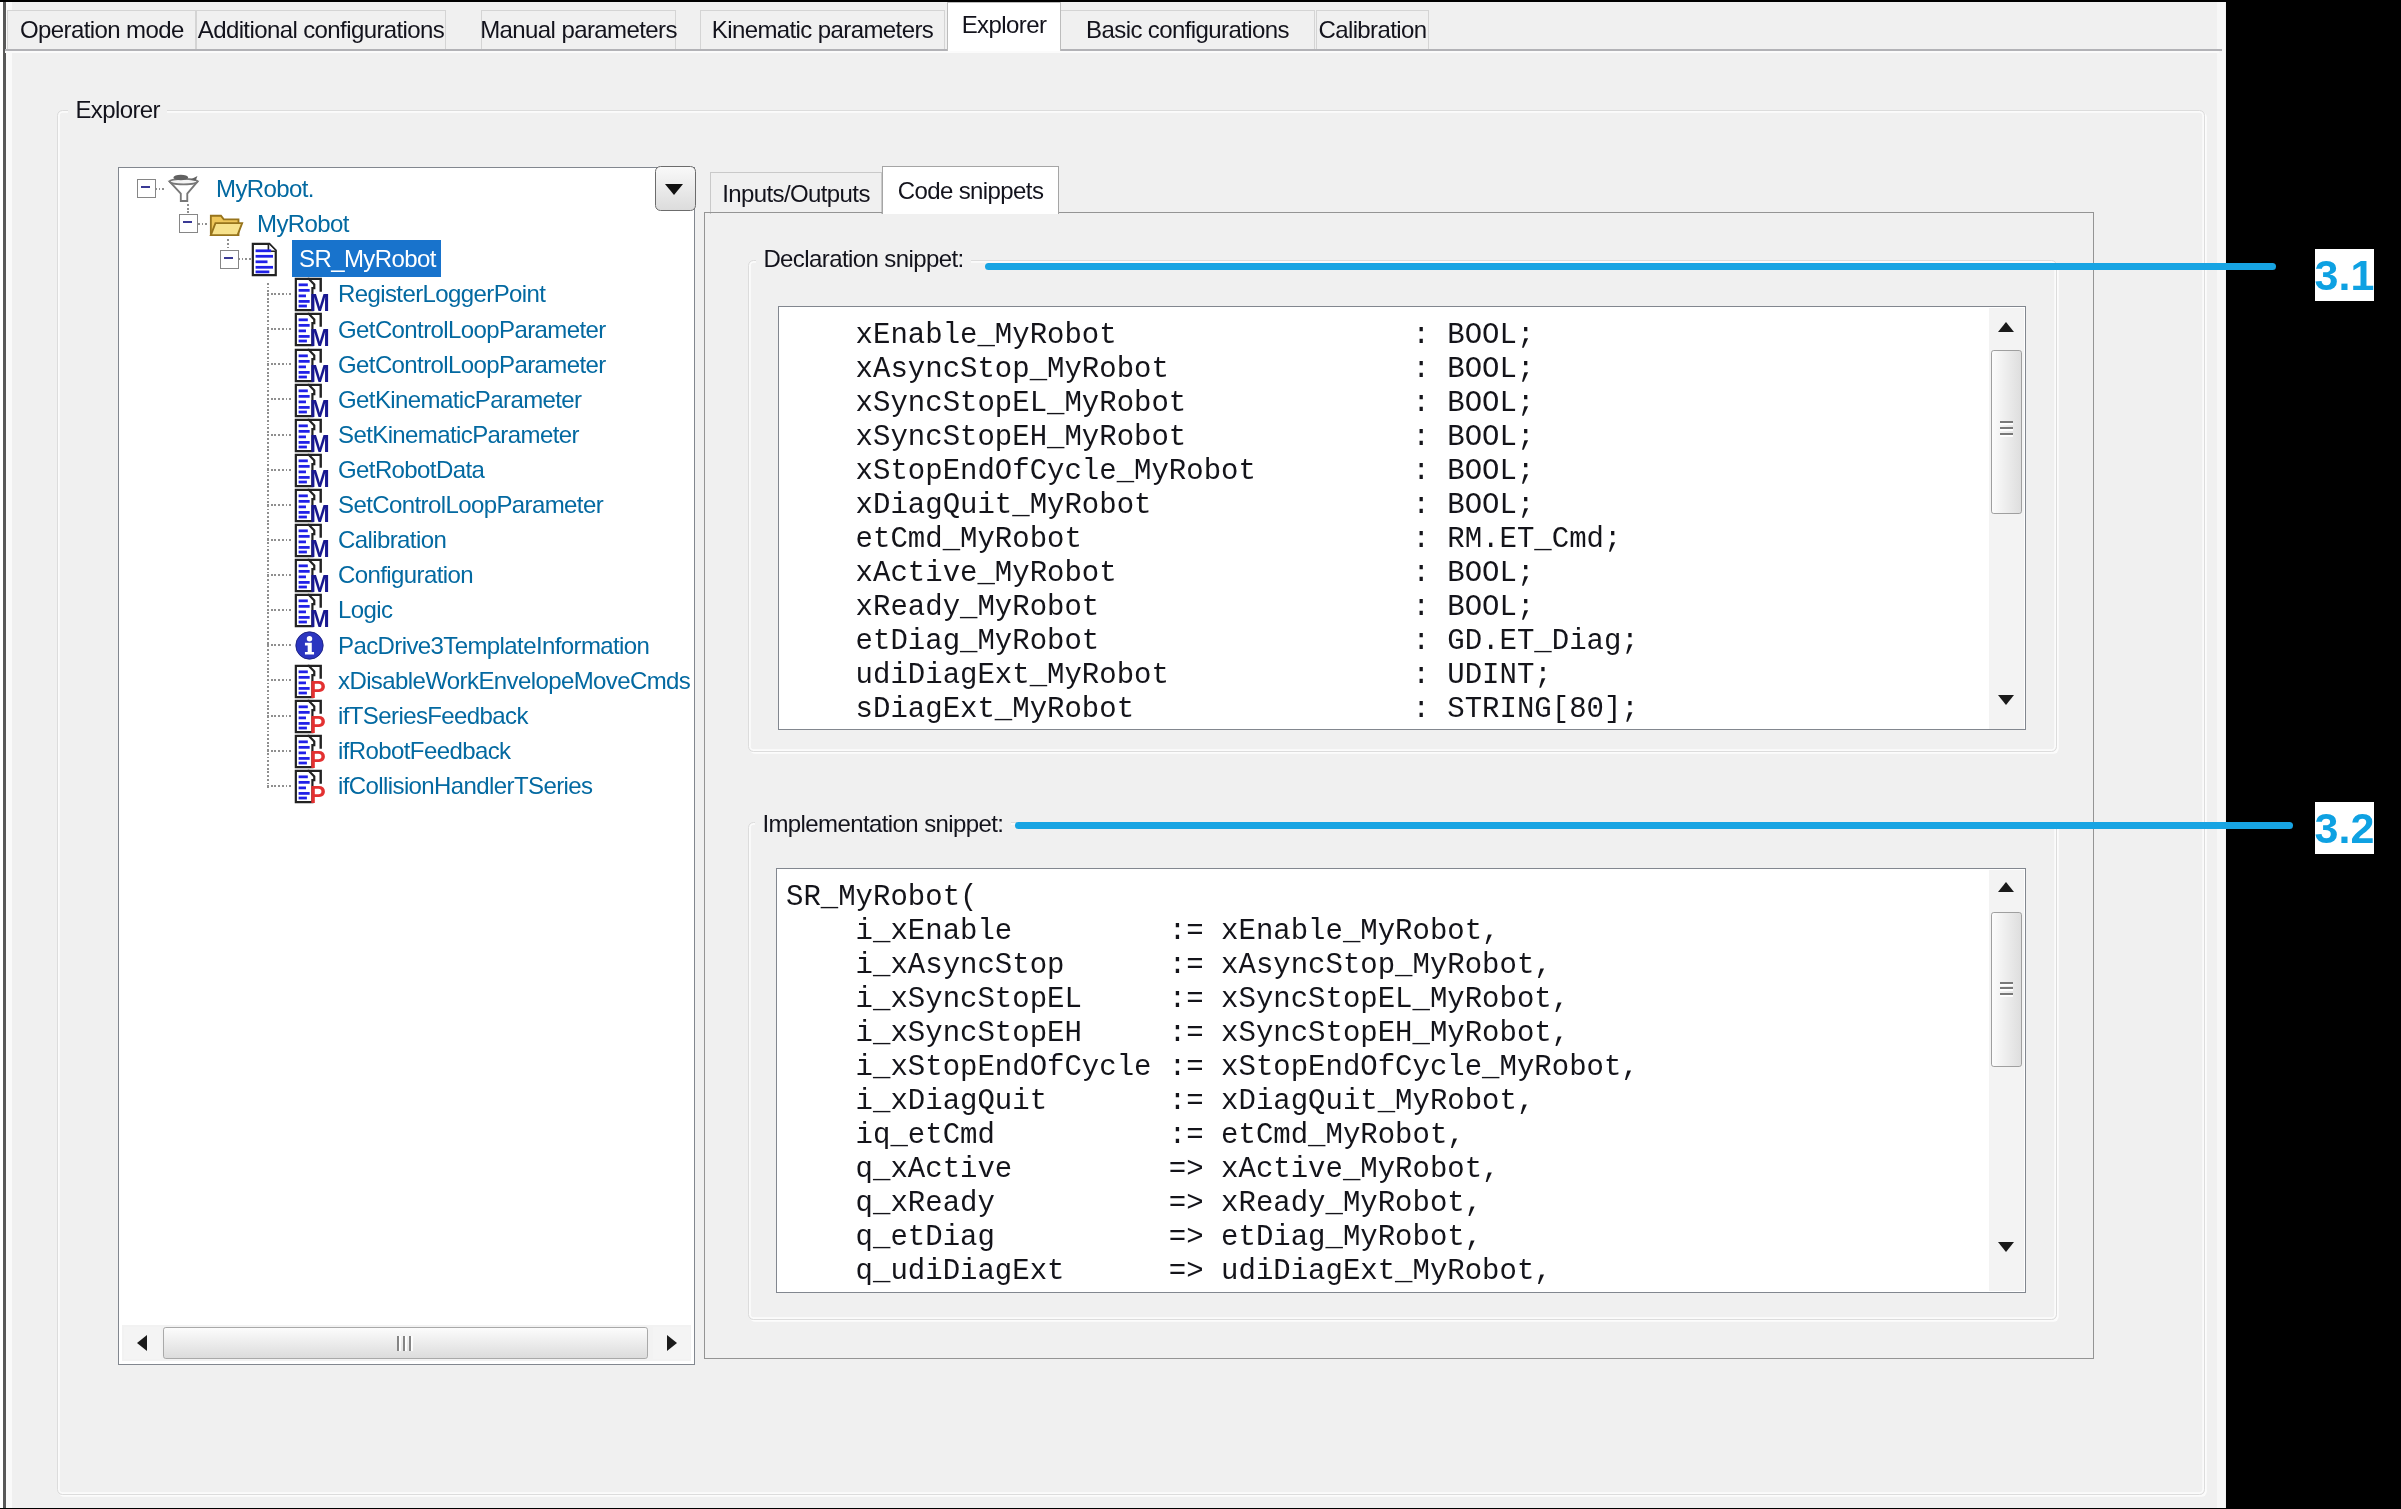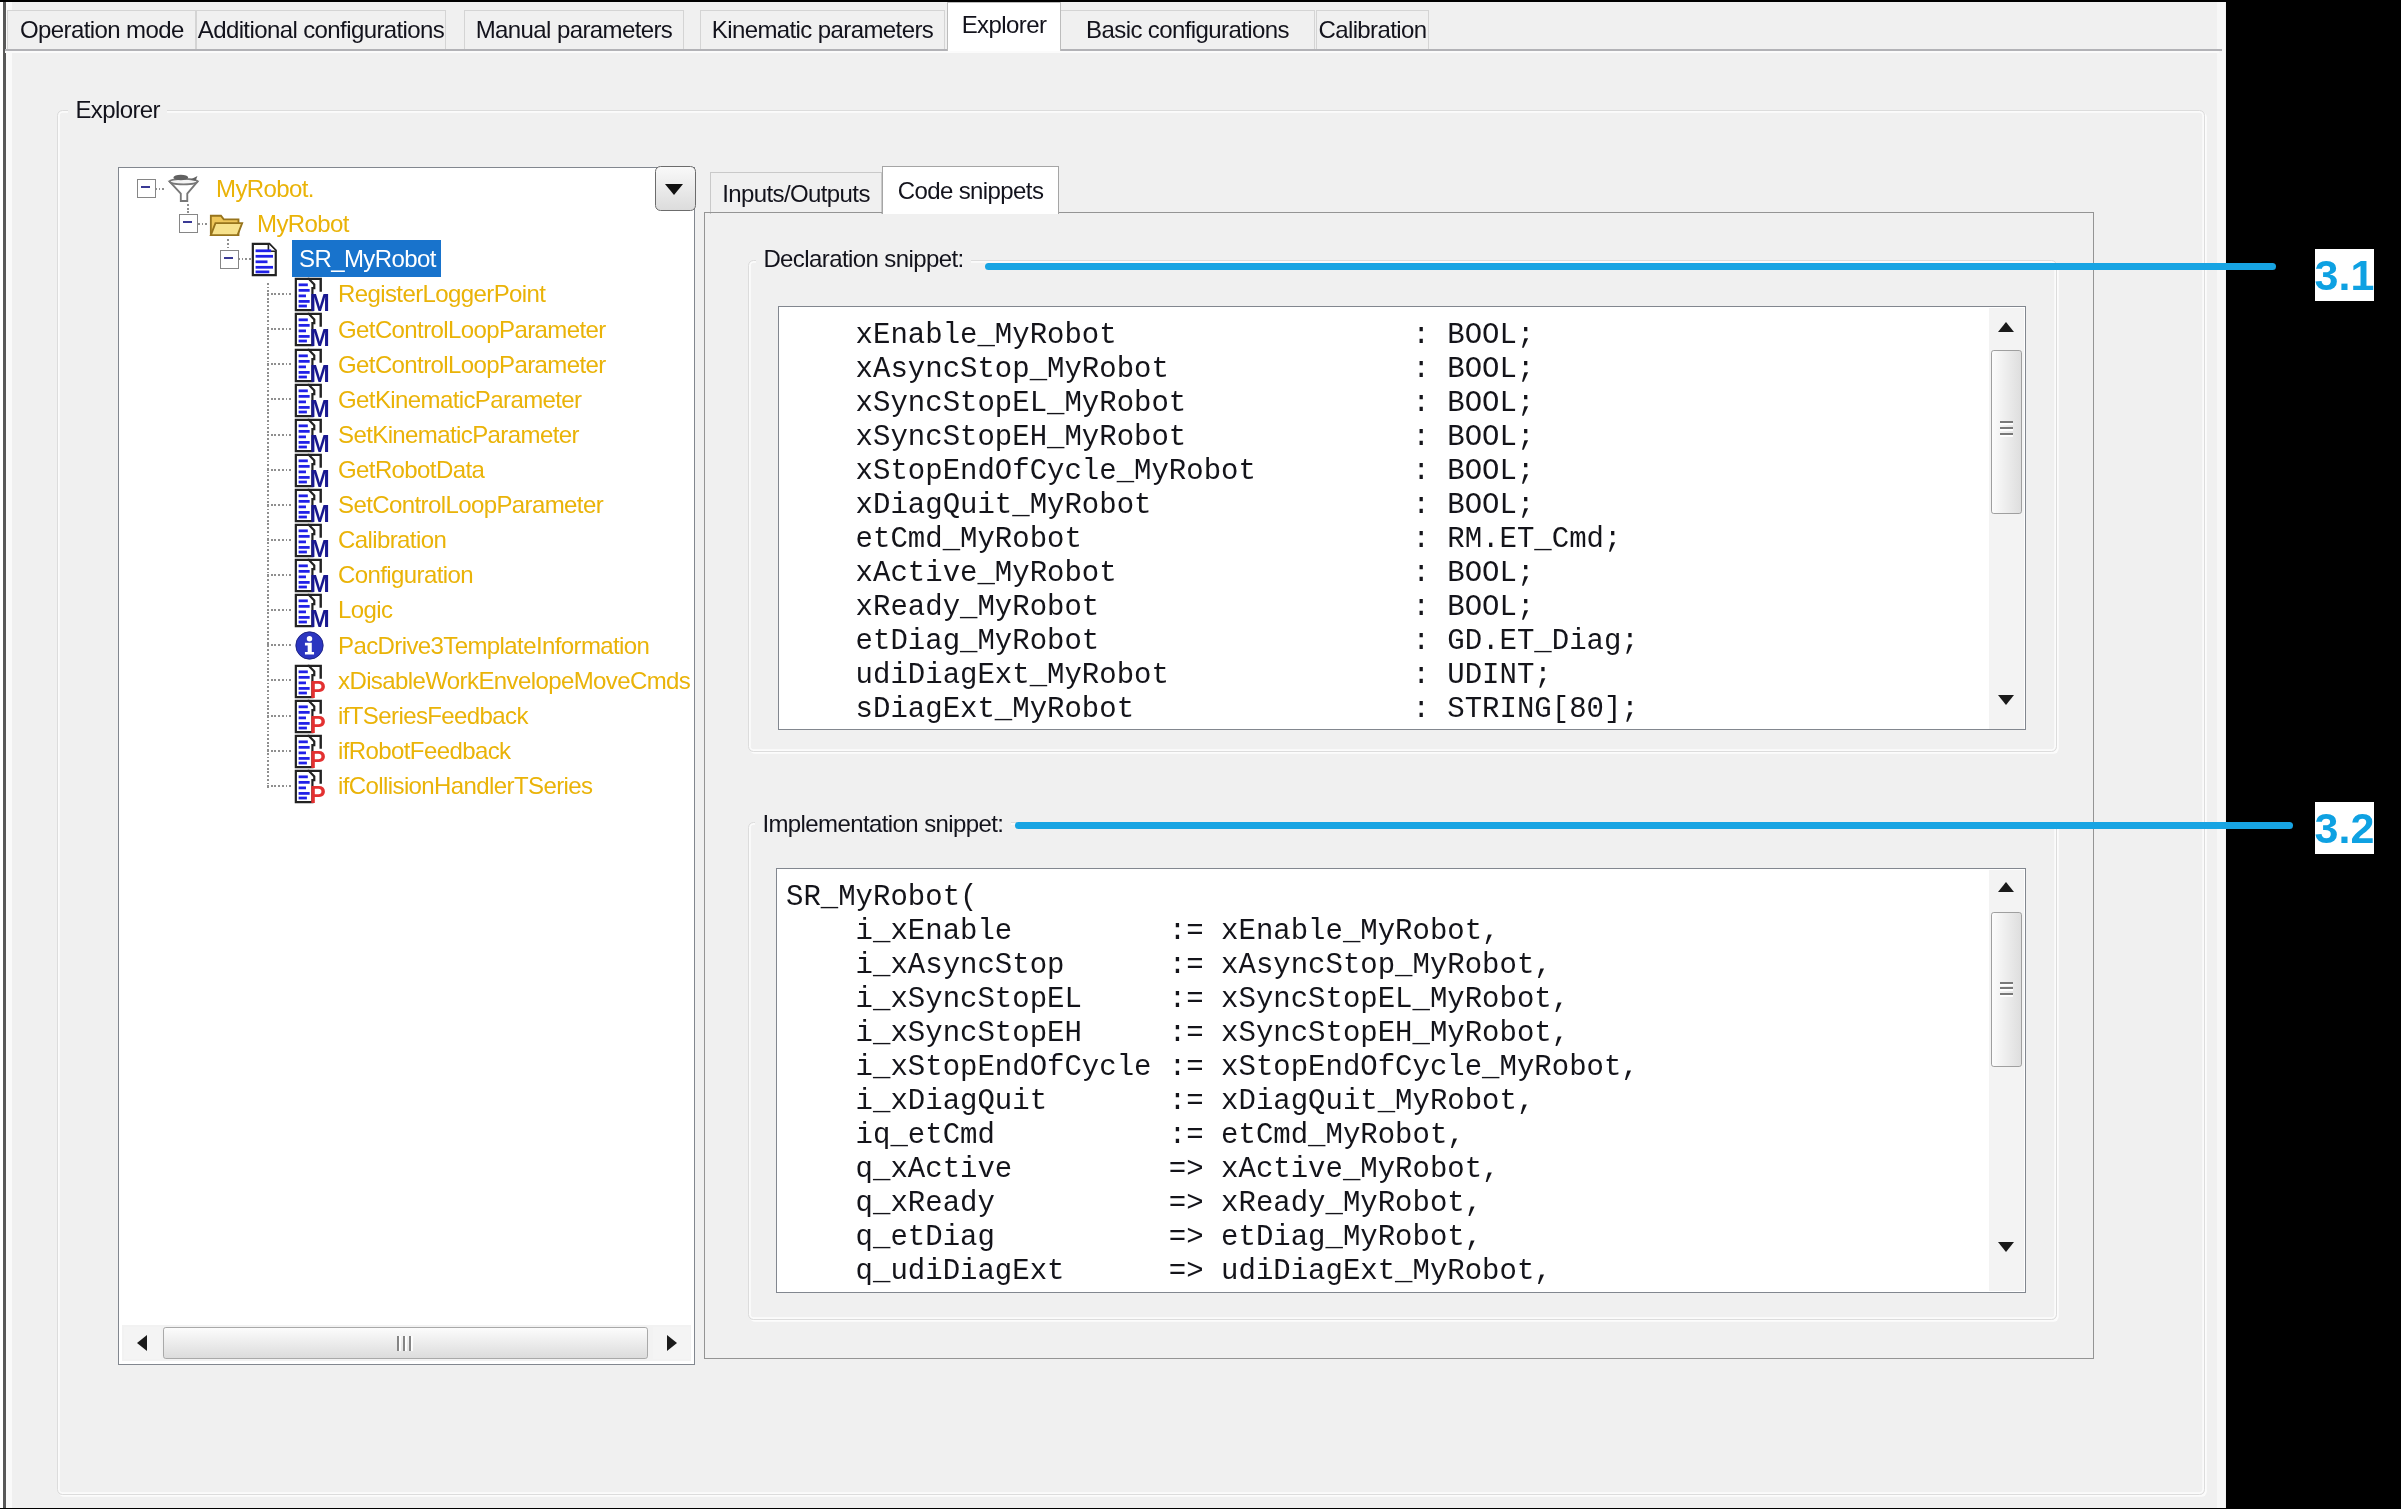--- a/index.html
+++ b/index.html
@@ -29,21 +29,21 @@
 #tree { position:absolute; left:118px; top:167px; width:577px; height:1198px;
   background:#fff; border:1.8px solid #82878f; }
 #combo { position:absolute; left:655px; top:166px; width:41px; height:45px;
   background:linear-gradient(#f9f9f9,#dcdcdc); border:1.8px solid #6c6c6c; border-radius:5.5px; z-index:2; }
 #combo:after { content:""; position:absolute; left:9.2px; top:16.6px; border-left:9.2px solid transparent;
   border-right:9.2px solid transparent; border-top:11px solid #101010; }
 .eb { width:18.5px; height:18.5px; background:#fff; border:1.8px solid #868686; z-index:2; }
 .eb:after { content:""; position:absolute; left:2.8px; top:5.5px; width:9.2px; height:2.8px; background:#3a3a95; }
 .vd { width:1.8px; background-image:repeating-linear-gradient(0deg,#8f8f8f 0 1.8px,transparent 1.8px 3.7px); }
 .hd { height:1.8px; background-image:repeating-linear-gradient(90deg,#8f8f8f 0 1.8px,transparent 1.8px 3.7px); }
-.tl { font-size:24px; letter-spacing:-0.6px; line-height:35px; color:#eab308; white-space:pre; }
+.tl { font-size:24px; letter-spacing:-0.6px; line-height:35px; color:#0369a1; white-space:pre; }
 .selr { background:#1873cc; }
 
 .sbtn { position:absolute; background:#f4f4f4; }
 .tri { position:absolute; width:0; height:0; }
 #hsb { position:absolute; left:122px; top:1325px; width:569px; height:36px; background:#f2f2f2; }
 #hthumb { position:absolute; left:163px; top:1327px; width:485px; height:32px;
   background:linear-gradient(#fcfcfc,#dcdcdc); border:1.8px solid #a9a9a9; border-radius:2.8px; }
 .vgrip { position:absolute; width:1.8px; height:15px; background:#858585; box-shadow:1.8px 0 0 #fff; }
 .hgrip { position:absolute; width:13px; height:1.8px; background:#787878; box-shadow:0 1.8px 0 #fff; }
 
@@ -75,21 +75,21 @@
 <body>
 <div id="wwhite"></div>
 <div id="frame"></div>
 <div id="wdark"></div>
 <div id="wlight"></div>
 <div id="wright"></div>
 <div id="tabsep"></div>
 <div id="tabsep2"></div>
 <div class="tab" style="left:7.4px;width:189px">Operation mode</div>
 <div class="tab" style="left:196px;width:250px">Additional configurations</div>
-<div class="tab" style="left:464px;width:220px">Manual parameters</div>
+<div class="tab" style="left:481px;width:195px">Manual parameters</div>
 <div class="tab" style="left:700px;width:245px">Kinematic parameters</div>
 <div class="tab sel" style="left:947px;width:114px">Explorer</div>
 <div class="tab" style="left:1060px;width:255px">Basic configurations</div>
 <div class="tab" style="left:1316px;width:113px">Calibration</div>
 <div class="gbox" id="gb"></div>
 <div class="gbl" style="left:68px;top:95px">Explorer</div>
 <div id="tree"></div>
 <div id="combo"></div>
 <div class="vd" style="left:187px;top:202px;height:15px"></div>
 <div class="vd" style="left:227px;top:237px;height:15px"></div>

